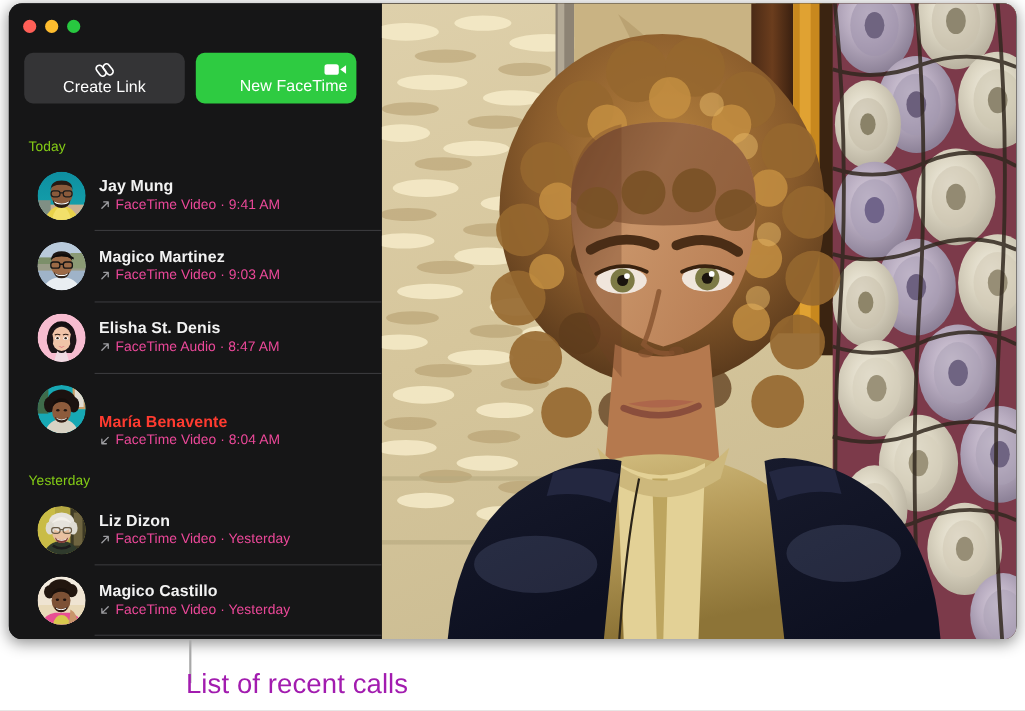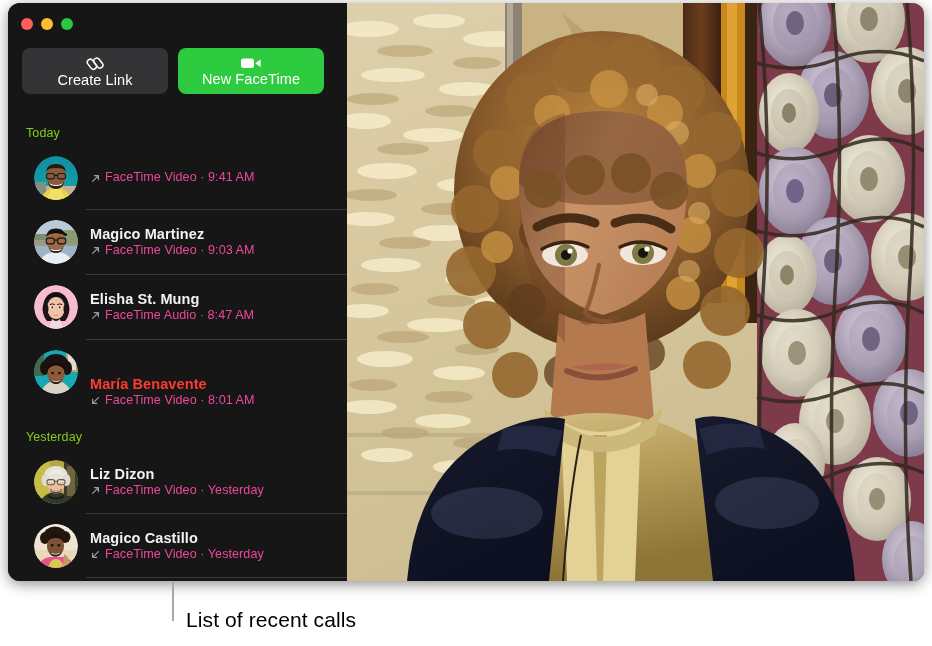--- a/index.html
+++ b/index.html
@@ -74,21 +74,21 @@
     cursor: default;
     padding: 8px;
   }
   .tbtn-label {
     font-size: 14.5px;
     color: #ffffff;
     line-height: 1;
     letter-spacing: 0.1px;
   }
   .tbtn.create { background: #343436; }
-  .tbtn.newft  { background: #2ecb41; }
+  .tbtn.newft  { background: #2ecb41; align-items: flex-end; }
   .tbtn .ico { height: 17px; display:flex; align-items:center; justify-content:center; }
 
   
   .sec-head {
     position: absolute;
     left: 18px;
     font-size: 12.5px;
     color: #84cc16;
     letter-spacing: 0.1px;
   }
@@ -163,24 +163,24 @@
   .callout-line {
     position: absolute;
     left: 172px;
     top: 582px;
     width: 2px;
     height: 39px;
     background: #a8a8a8;
   }
   .callout-text {
     position: absolute;
-    left: 186px;
+    left: 169px;
     top: 608px;
-    font-size: 21px;
-    color: #000000;
+    font-size: 25px;
+    color: #a21caf;
     letter-spacing: 0.1px;
     white-space: nowrap;
   }
 </style>
 </head>
 <body>
 
 <div id="root">
 
   <div class="window">
@@ -241,20 +241,21 @@
               <path d="M12 17 q0 -9 10 -9 q10 0 10 9 q0 -5 -10 -5 q-10 0 -10 5Z" fill="#241a14"></path>
               <path d="M14 26 q8 6 16 0 q-1 7 -8 7 q-7 0 -8 -7Z" fill="#2a1d16"></path>
               <path d="M15 27 q7 4 14 0 q-1 3 -7 3 q-6 0 -7 -3Z" fill="#ffffff"></path>
               <rect x="12.5" y="17.5" width="8" height="5.4" rx="2.2" fill="none" stroke="#1b1b1b" stroke-width="1.1"></rect>
               <rect x="23.5" y="17.5" width="8" height="5.4" rx="2.2" fill="none" stroke="#1b1b1b" stroke-width="1.1"></rect>
               <line x1="20.5" y1="19.4" x2="23.5" y2="19.4" stroke="#1b1b1b" stroke-width="1.1"></line>
             </g>
           </svg>
         </div>
         <div class="rowtext">
+          <div class="rowname">Jay Mung</div>
           <div class="rowsub">
             <span class="arrow">
               <svg width="11" height="11" viewBox="0 0 11 11">
                   <path d="M2.6 8.4 L8.4 2.6 M4.3 2.6 L8.4 2.6 L8.4 6.7" fill="none" stroke="#9d9da1" stroke-width="1.2" stroke-linecap="round" stroke-linejoin="round"></path>
                 </svg>
             </span>
             <span>FaceTime Video · 9:41 AM</span>
           </div>
         </div>
       </div>
@@ -320,21 +321,21 @@
               <circle cx="18.3" cy="22.4" r="1.1" fill="#3a2a20"></circle>
               <circle cx="25.7" cy="22.4" r="1.1" fill="#3a2a20"></circle>
               <path d="M15.8 19.6 q2.5 -1.4 5 0" fill="none" stroke="#2a1a14" stroke-width="1"></path>
               <path d="M23.2 19.6 q2.5 -1.4 5 0" fill="none" stroke="#2a1a14" stroke-width="1"></path>
               <path d="M19 29.4 q3 2 6 0 q-3 3 -6 0Z" fill="#d4466a"></path>
               <path d="M18 34 q4 4 8 0 l3 10 l-14 0Z" fill="#efd9e2"></path>
             </g>
           </svg>
         </div>
         <div class="rowtext">
-          <div class="rowname">Elisha St. Mung</div>
+          <div class="rowname">Elisha St. Denis</div>
           <div class="rowsub">
             <span class="arrow">
               <svg width="11" height="11" viewBox="0 0 11 11">
                   <path d="M2.6 8.4 L8.4 2.6 M4.3 2.6 L8.4 2.6 L8.4 6.7" fill="none" stroke="#9d9da1" stroke-width="1.2" stroke-linecap="round" stroke-linejoin="round"></path>
                 </svg>
             </span>
             <span>FaceTime Audio · 8:47 AM</span>
           </div>
         </div>
       </div>
@@ -367,21 +368,21 @@
           </svg>
         </div>
         <div class="rowtext">
           <div class="rowname missed">María Benavente</div>
           <div class="rowsub">
             <span class="arrow">
               <svg width="11" height="11" viewBox="0 0 11 11">
                   <path d="M8.4 2.6 L2.6 8.4 M2.6 4.3 L2.6 8.4 L6.7 8.4" fill="none" stroke="#9d9da1" stroke-width="1.2" stroke-linecap="round" stroke-linejoin="round"></path>
                 </svg>
             </span>
-            <span>FaceTime Video · 8:01 AM</span>
+            <span>FaceTime Video · 8:04 AM</span>
           </div>
         </div>
       </div>
 
       <div class="sec-head" style="top:427px">Yesterday</div>
 
       <div class="row" style="top:447px">
         <div class="avatar">
           <svg viewBox="0 0 44 44">
             <defs>

